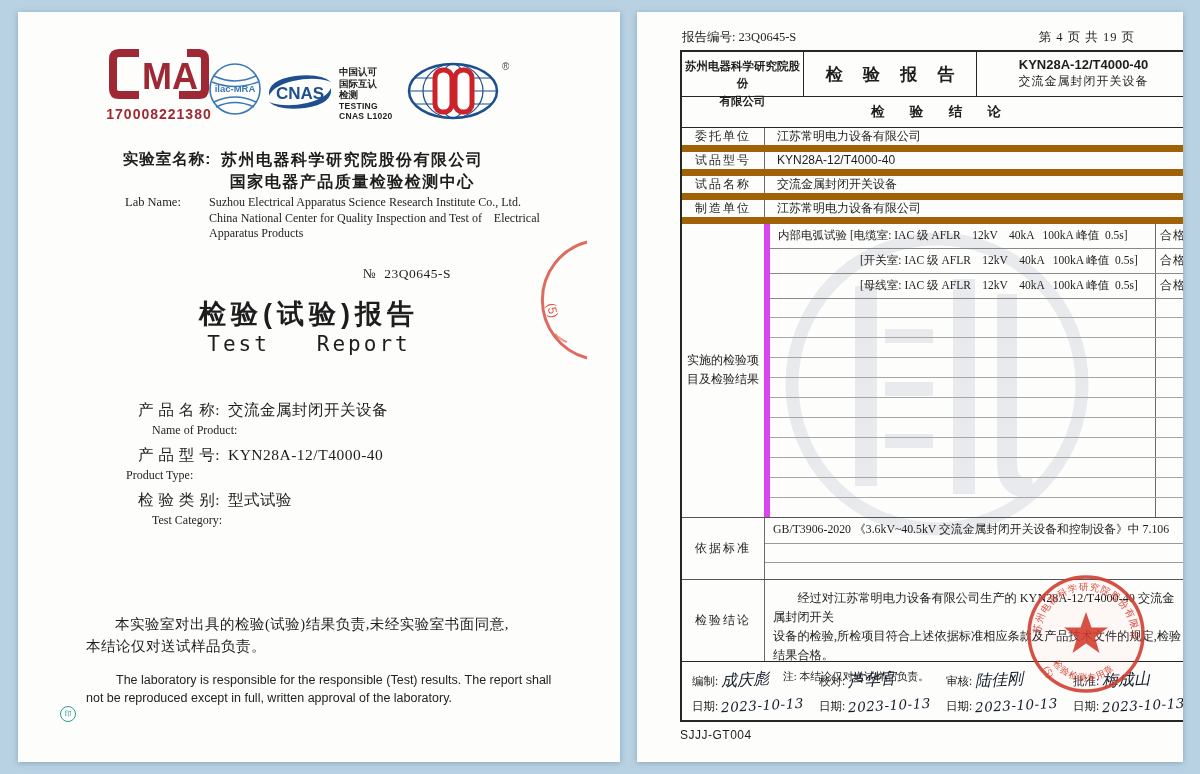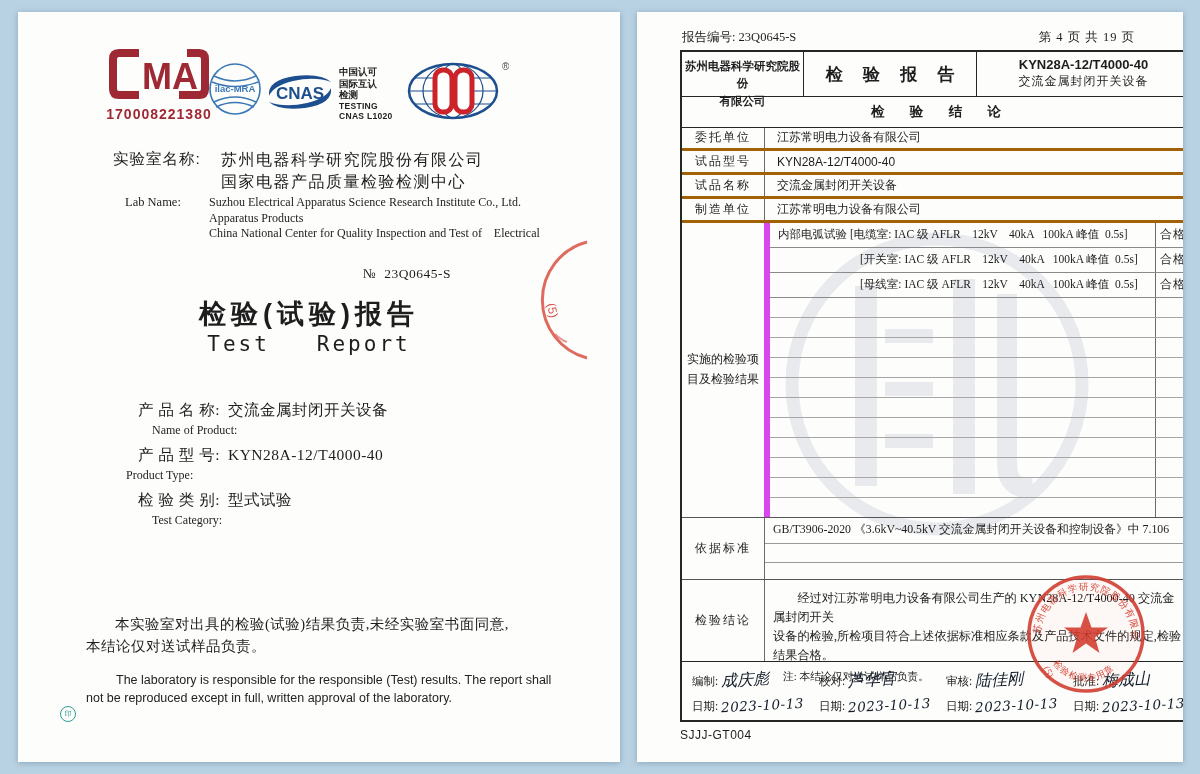--- a/index.html
+++ b/index.html
@@ -13,21 +13,21 @@
   .abs{position:absolute;}
   .cma{left:80px;top:36px;width:122px;text-align:center;}
   .cma-num{font-family:"Liberation Sans",sans-serif;font-weight:bold;font-size:14px;color:#9e2833;letter-spacing:1px;margin-top:2px;}
   .ilac{left:190px;top:50px;}
   .cnas{left:247px;top:60px;}
   .certtxt{left:321px;top:54px;font-family:"Liberation Sans",sans-serif;font-size:9.5px;line-height:1.22;color:#222;font-weight:bold;}
   .certtxt .en{font-size:8.5px;letter-spacing:.3px;}
   .globe{left:387px;top:46px;}
 
   .lab{left:95px;top:137px;width:480px;}
-  .lab-zh{display:flex;font-family:"Liberation Sans",sans-serif;font-weight:normal;}
+  .lab-zh{display:flex;font-family:"Liberation Sans",sans-serif;font-weight:bold;text-align:center;}
   .lab-zh .lbl{font-size:15.5px;width:108px;flex:none;letter-spacing:1px;}
   .lab-zh .val{font-size:16px;line-height:1.35;letter-spacing:1.5px;}
   .lab-en{display:flex;margin-top:3px;}
   .lab-en .lbl{font-size:12.5px;width:96px;flex:none;padding-left:12px;box-sizing:border-box;}
   .lab-en .val{font-size:12px;line-height:1.28;}
 
   .repno{left:345px;top:254px;font-size:13.5px;letter-spacing:.5px;white-space:pre;}
   .title-zh{left:0;top:284px;width:582px;text-align:center;font-family:"Liberation Sans",sans-serif;
             font-weight:bold;font-size:27px;letter-spacing:5px;}
   .title-en{left:0;top:320px;width:582px;text-align:center;font-family:"DejaVu Sans Mono",monospace;
@@ -62,21 +62,21 @@
   .hdr{height:45px;border-bottom:1.5px solid #262626;}
   .h-org{width:122px;flex:none;border-right:1.5px solid #262626;text-align:center;font-weight:bold;
          font-size:11.5px;line-height:1.5;padding-top:6px;box-sizing:border-box;}
   .h-title{width:172px;flex:none;border-right:1.5px solid #262626;display:flex;align-items:center;justify-content:center;
            font-weight:bold;font-size:17px;letter-spacing:8px;text-indent:8px;}
   .h-model{flex:1;text-align:center;padding-top:5px;}
   .h-model .m1{font-family:"Liberation Sans",sans-serif;font-weight:bold;font-size:13px;}
   .h-model .m2{font-size:12px;letter-spacing:1px;margin-top:1px;}
   .sec{height:30px;border-bottom:1.5px solid #262626;display:flex;align-items:center;justify-content:center;
        font-weight:bold;font-size:13.5px;letter-spacing:11px;text-indent:11px;}
-  .irow{height:24px;border-bottom:3px solid #a16207;align-items:center;}
+  .irow{height:24px;border-bottom:7px solid #a16207;align-items:center;}
   .ilbl{width:82px;flex:none;border-right:1px solid #6a6a6a;text-align:center;letter-spacing:2px;align-self:stretch;
         display:flex;align-items:center;justify-content:center;}
   .ival{padding-left:12px;font-family:"Liberation Sans",sans-serif;}
   .tests{height:299px;border-bottom:1px solid #555;}
   .t-lbl{width:82px;flex:none;border-right:6px solid #d946ef;display:flex;flex-direction:column;
          align-items:center;justify-content:center;line-height:1.6;}
   .t-right{flex:1;display:flex;flex-direction:column;}
   .trow{height:24px;flex:none;display:flex;border-bottom:1px solid #8a8a8a;align-items:center;}
   .trow .txt{flex:1;padding-left:8px;white-space:pre;font-size:11.5px;}
   .trow.indent .txt{padding-left:90px;}
@@ -158,22 +158,22 @@
       <span class="lbl">实验室名称:</span>
       <span class="val">
         <div>苏州电器科学研究院股份有限公司</div>
         <div>国家电器产品质量检验检测中心</div>
       </span>
     </div>
     <div class="lab-en">
       <span class="lbl">Lab Name:</span>
       <span class="val">
         <div>Suzhou Electrical Apparatus Science Research Institute Co., Ltd.</div>
+        <div>China National Center for Quality Inspection and Test of　Electrical</div>
         <div>Apparatus Products</div>
-        <div>China National Center for Quality Inspection and Test of　Electrical</div>
       </span>
     </div>
   </div>
 
   <div class="abs repno">№  23Q0645-S</div>
   <div class="abs title-zh">检验(试验)报告</div>
   <div class="abs title-en">Test   Report</div>
 
   <svg class="abs lstamp" width="84" height="124" viewBox="0 0 84 124">
     <path d="M66 4 A60 60 0 0 0 66 120" fill="none" stroke="#d4382b" stroke-width="3" opacity="0.75"></path>

